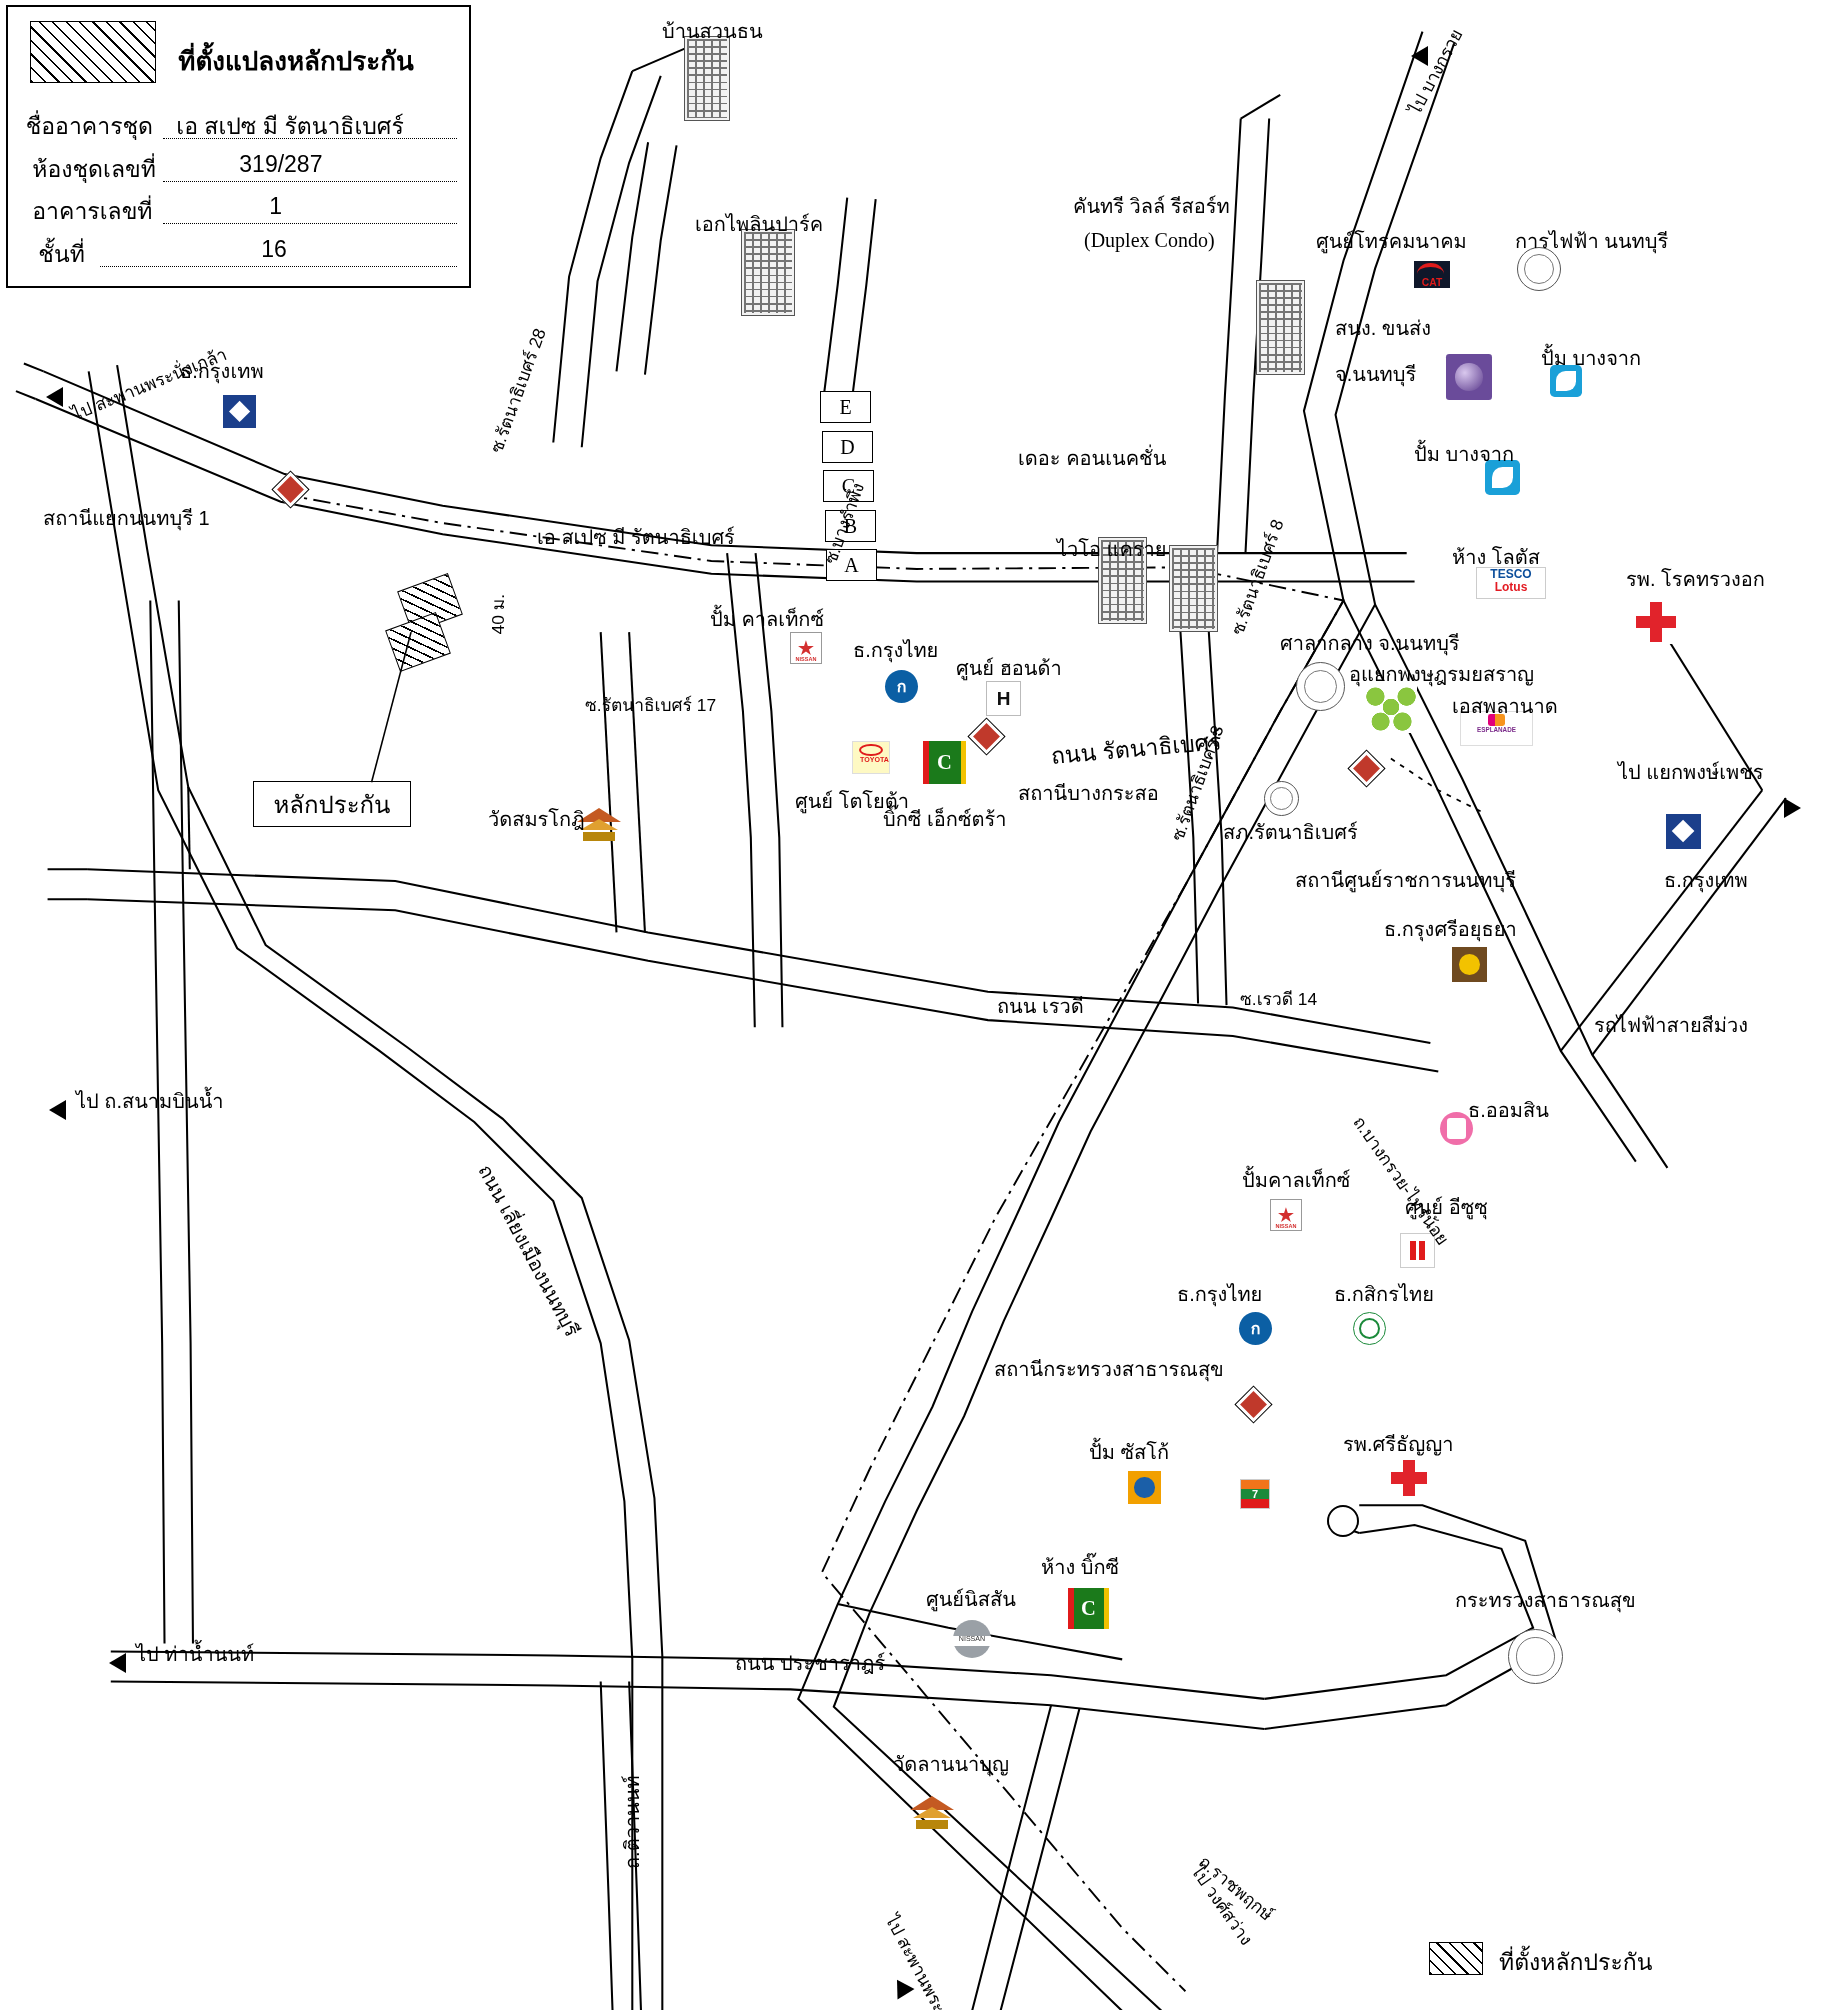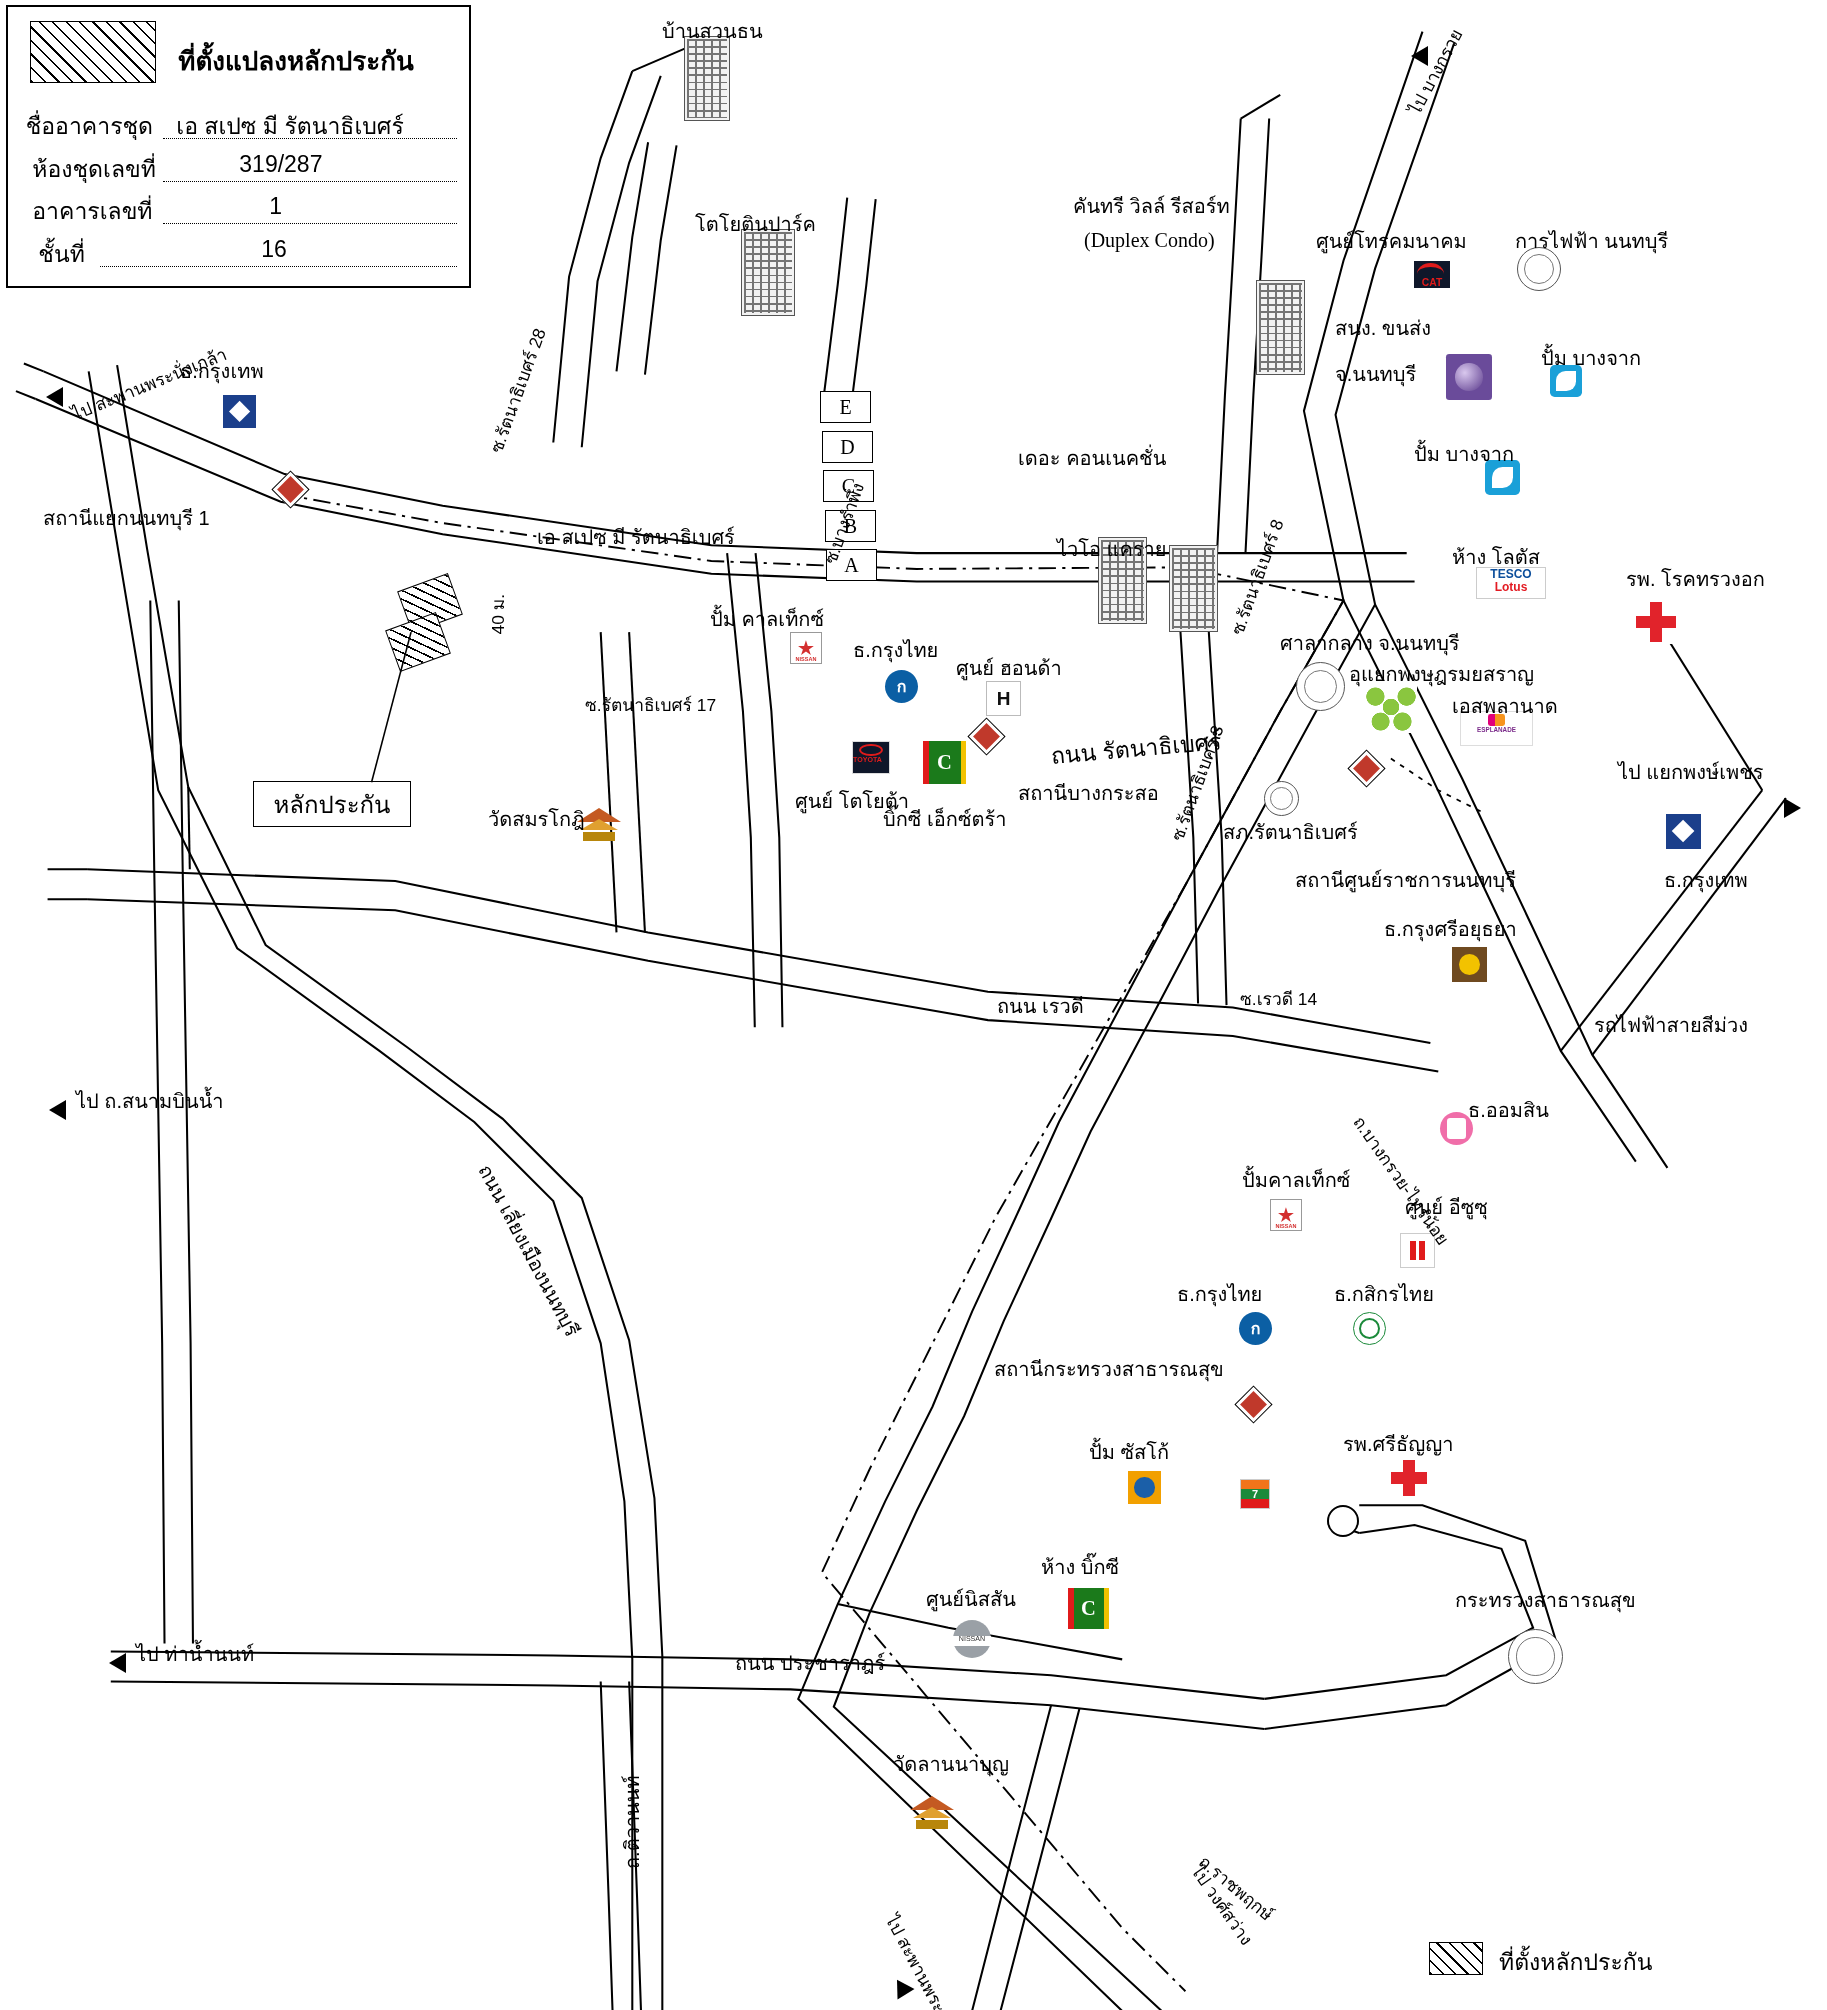--- a/index.html
+++ b/index.html
@@ -136,21 +136,21 @@
     display:flex; align-items:center; justify-content:center; font-size:16px; font-weight:bold;
   }
 
   .bangchak {
     position:absolute; border-radius:4.7px; background:#1aa0d8;
     display:flex; align-items:center; justify-content:center;
   }
   .bangchak .leaf { width:60%; height:60%; background:#fff; border-radius:50% 0 50% 0; }
 
   .toyota {
-    position:absolute; background:#0f172a; border:0.8px solid #ddd; text-align:left;
+    position:absolute; background:#fef9c3; border:0.8px solid #ddd; text-align:right;
     color:#e01b1b; font-weight:bold; font-size:7.1px;
   }
   .toyota .oval { display:block; margin:1.6px auto 0; width:24px; height:12.6px; border:2.4px solid #e01b1b; border-radius:50%; }
 
   .honda {
     position:absolute; background:#fff; border:0.8px solid #bbb; color:#111;
     font-weight:bold; font-size:19px; font-family:"Liberation Sans", sans-serif;
     display:flex; align-items:center; justify-content:center;
   }
 
@@ -513,21 +513,21 @@
       <div class="ring"></div>
     </div>
 
   <div class="temple" style="left:910px; top:1794px;">
     <div class="roof"></div>
       <div class="roof2"></div>
       <div class="base"></div>
   </div>
 
   <div class="lbl" style="left:662px; top:19px;">บ้านสวนธน</div>
-  <div class="lbl" style="left:695px; top:212px;">โตโยตินปาร์ค</div>
+  <div class="lbl" style="left:695px; top:212px;">เอกไพลินปาร์ค</div>
 
   <div class="lbl" style="left:1073px; top:194px;">คันทรี วิลล์ รีสอร์ท</div>
   <div class="lbl" style="left:1084px; top:228px; font-family:'Liberation Serif',serif;">(Duplex Condo)</div>
 
   <div class="lbl" style="left:1316px; top:229px;">ศูนย์โทรคมนาคม</div>
   <div class="lbl" style="left:1515px; top:229px;">การไฟฟ้า นนทบุรี</div>
 
   <div class="lbl" style="left:1335px; top:316px;">สนง. ขนส่ง</div>
   <div class="lbl" style="left:1335px; top:362px;">จ.นนทบุรี</div>
 

